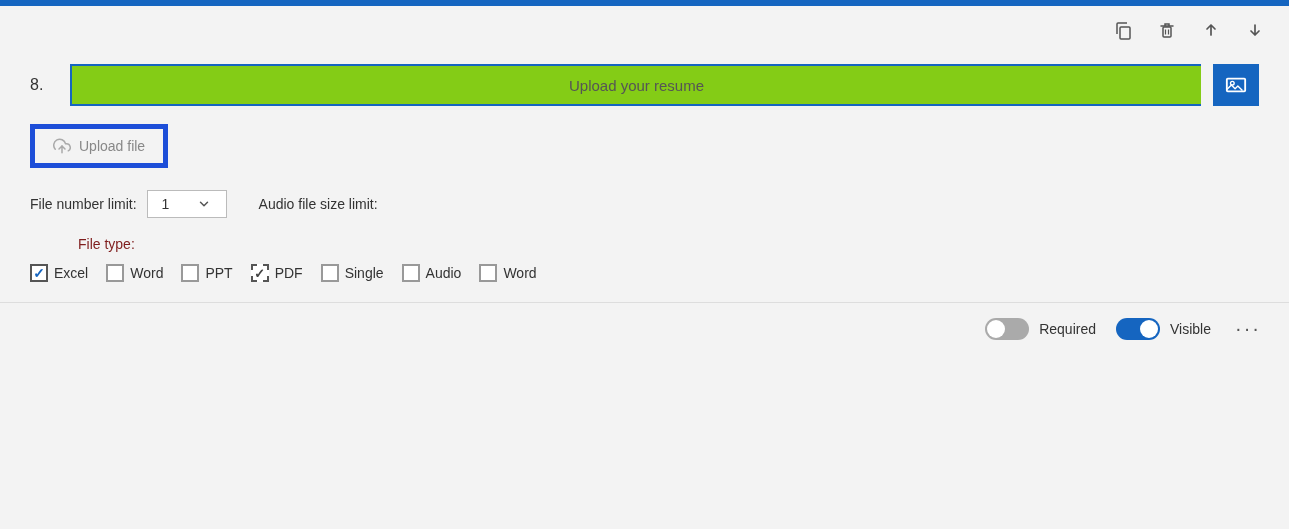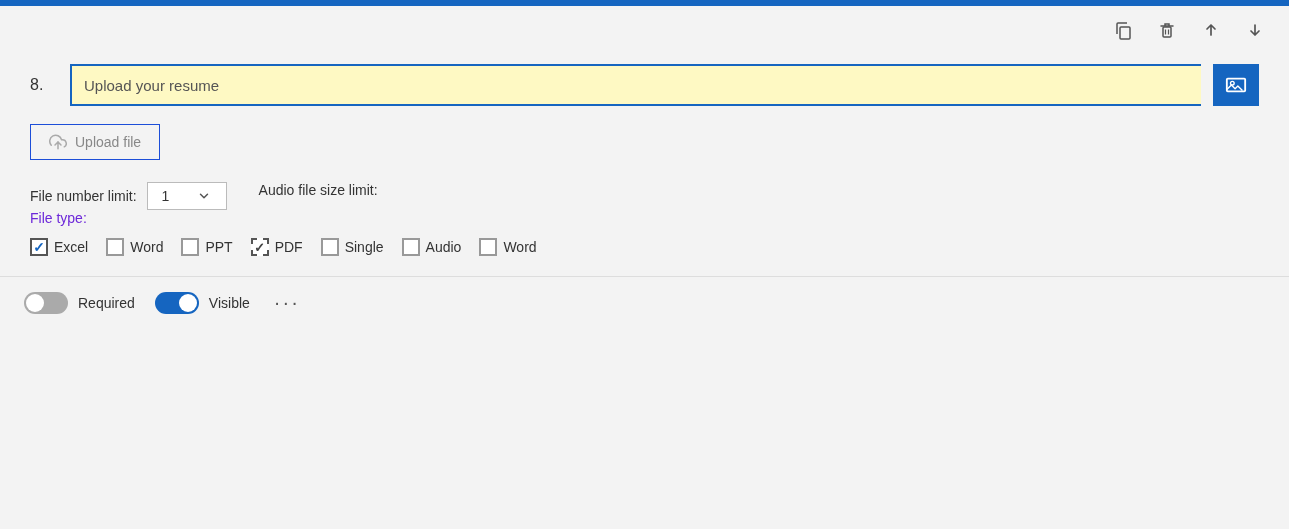--- a/index.html
+++ b/index.html
@@ -51,22 +51,23 @@
       min-width: 28px;
     }
     .question-input {
       flex: 1;
       height: 42px;
       border: 2px solid #1565c0;
       border-right: none;
       padding: 0 12px;
       font-size: 15px;
       color: #555;
-      background: #fef9c3;
+      background: #84cc16;
       outline: none;
+      text-align: center;
     }
     .question-icon-btn {
       width: 46px;
       height: 42px;
       background: #1565c0;
       border: none;
       cursor: pointer;
       display: flex;
       align-items: center;
       justify-content: center;
@@ -74,34 +75,35 @@
     .question-icon-btn svg {
       fill: white;
       width: 22px;
       height: 22px;
     }
     .upload-btn {
       display: flex;
       align-items: center;
       gap: 8px;
       background: #f3f3f3;
-      border: 1px solid #1d4ed8;
+      border: 5px solid #1d4ed8;
       padding: 8px 18px;
       cursor: pointer;
       font-size: 14px;
       color: #888;
       margin-bottom: 22px;
     }
     .upload-btn svg {
       color: #aaa;
     }
     .limits-row {
       display: flex;
-      align-items: flex-start;
+      align-items: center;
       gap: 32px;
+      margin-bottom: 18px;
     }
     .limit-group {
       display: flex;
       align-items: center;
       gap: 10px;
     }
     .limit-label {
       font-size: 14px;
       color: #333;
     }
@@ -112,22 +114,23 @@
       background: #fff;
       padding: 5px 10px 5px 14px;
       cursor: pointer;
       gap: 28px;
       min-width: 80px;
       font-size: 14px;
       color: #333;
     }
     .filetype-label {
       font-size: 14px;
-      color: #6d28d9;
+      color: #7f1d1d;
       margin-right: 4px;
+      margin-left: 48px;
     }
     .filetype-items {
       display: flex;
       align-items: center;
       gap: 18px;
     }
     .filetype-item {
       display: flex;
       align-items: center;
       gap: 6px;
@@ -155,21 +158,21 @@
     }
     .checkmark {
       color: #1565c0;
       font-size: 13px;
       font-weight: bold;
       line-height: 1;
     }
     .bottom-bar {
       border-top: 1px solid #ddd;
       display: flex;
-      justify-content: flex-start;
+      justify-content: flex-end;
       align-items: center;
       padding: 14px 24px;
       gap: 20px;
       margin-top: 10px;
     }
     .toggle-group {
       display: flex;
       align-items: center;
       gap: 10px;
     }

